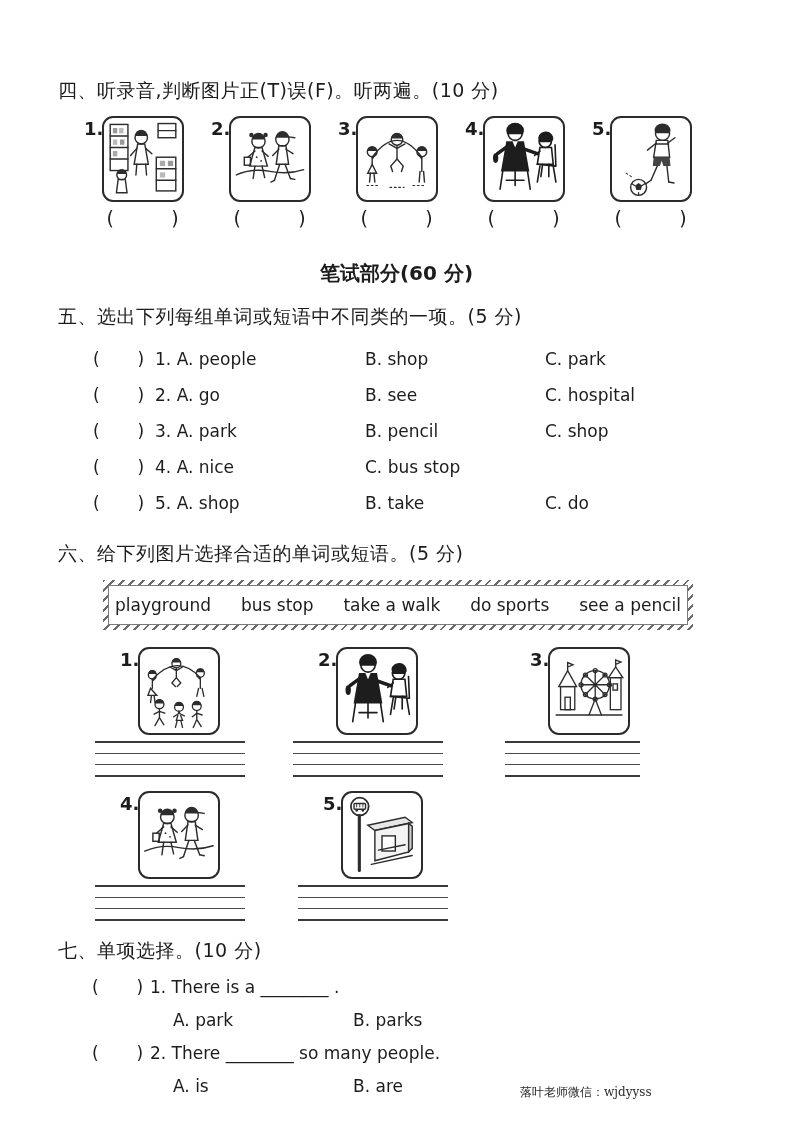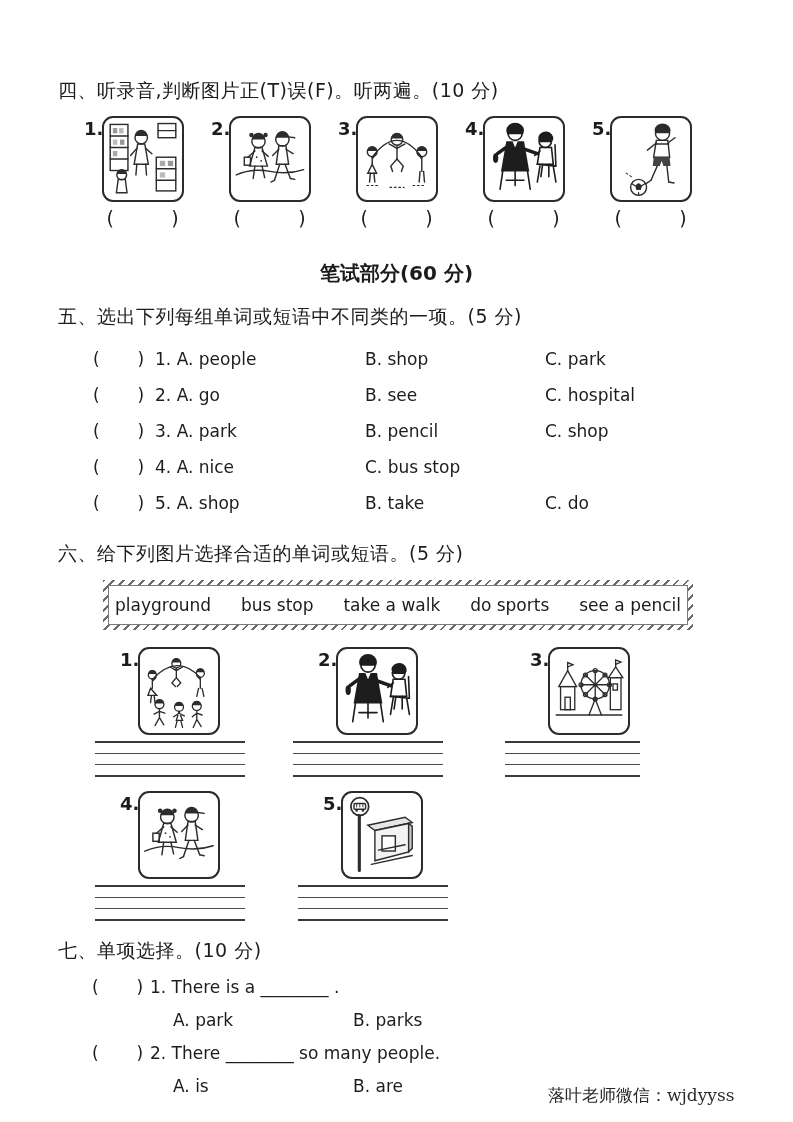--- a/index.html
+++ b/index.html
@@ -48,21 +48,21 @@
   .wl.thick { border-top-width:2px; border-top-color:#3a3a3a; }
 
   
   .s7-title { margin-top:17px; }
   .s7-q { display:flex; margin-left:92px; margin-top:13px; font-size:17px; align-items:baseline; }
   .s7-br { width:58px; white-space:pre; }
   .s7-opts { display:flex; margin-left:173px; margin-top:13px; font-size:17px; }
   .s7-opt-a { width:180px; }
 
   
-  .footer { position:absolute; left:548px; top:1084px; font-size:17px;
+  .footer { position:absolute; left:520px; top:1084px; font-size:12px;
             font-family:"DejaVu Serif","Liberation Serif",serif; color:#2b2b2b; }
 
   svg { display:block; }
 </style>
 </head>
 <body>
 
 <div class="page">
 
   <div class="cn-title s4-title">四、听录音,判断图片正(T)误(F)。听两遍。(10 分)</div>

